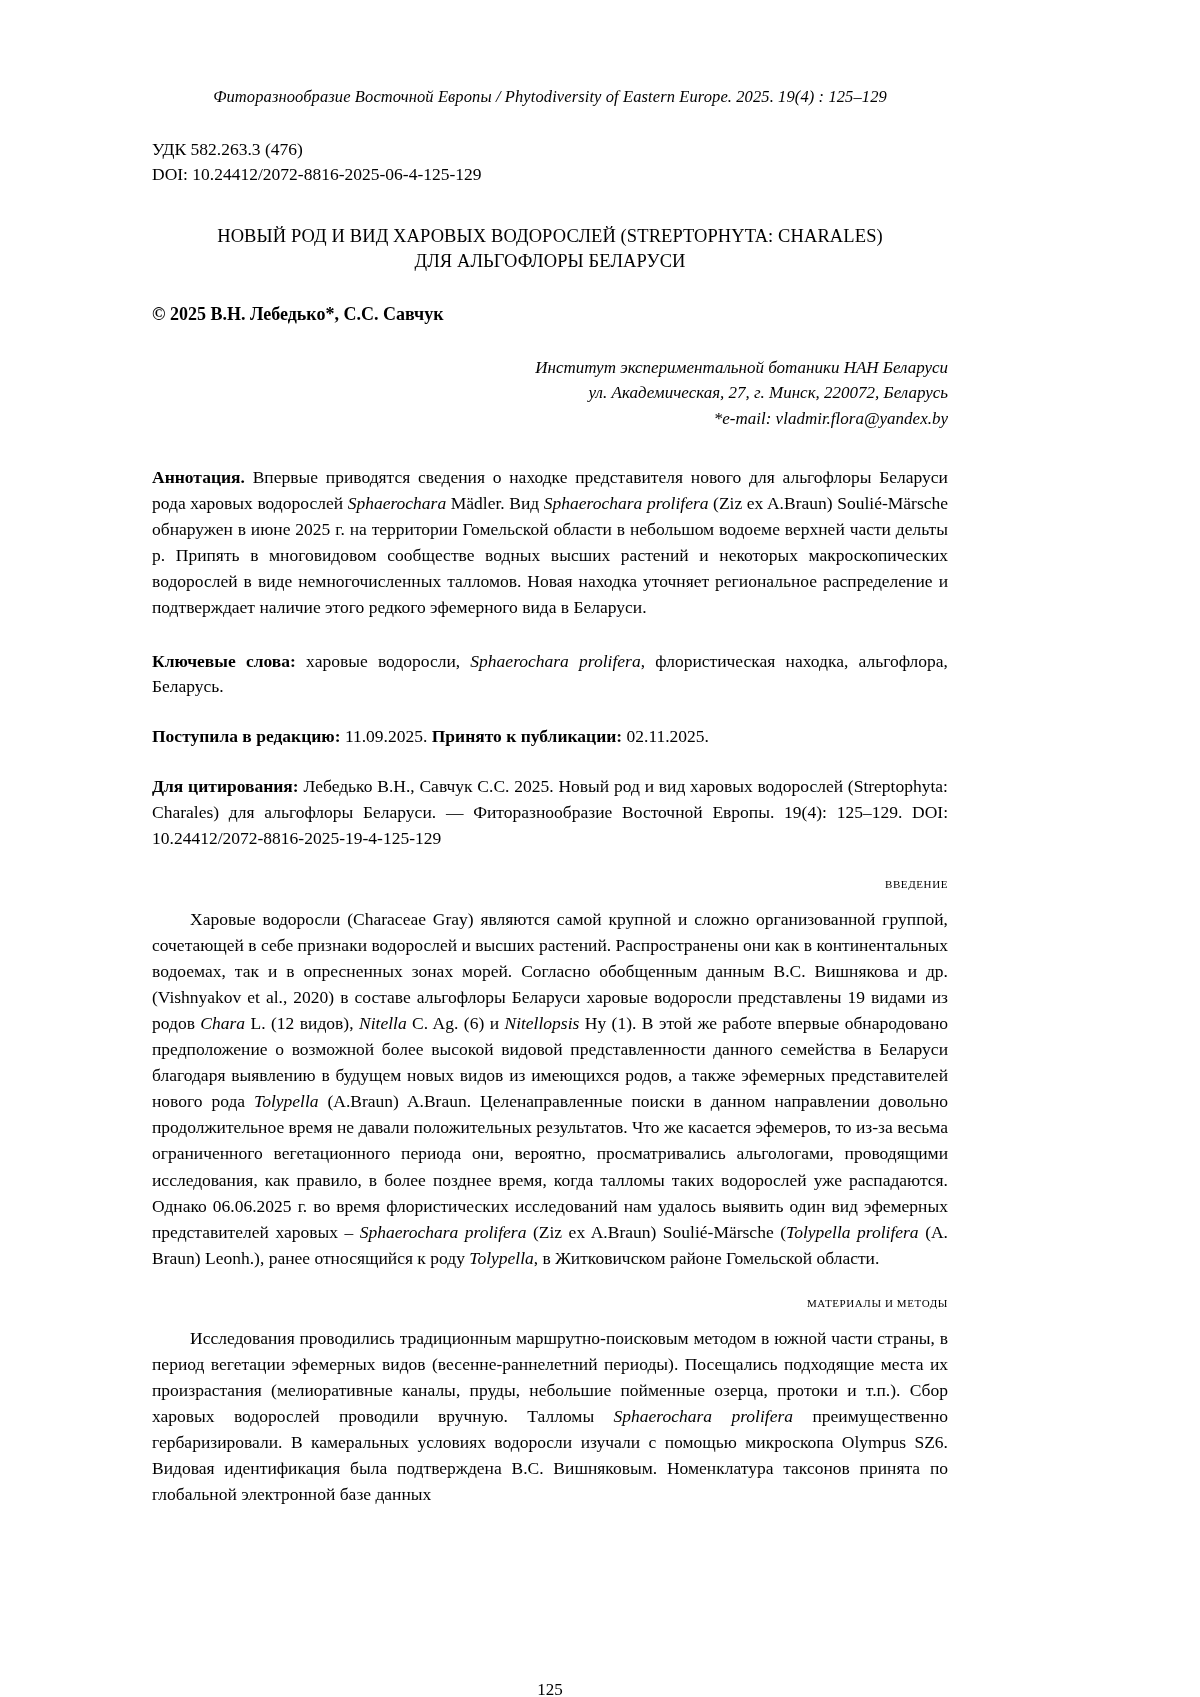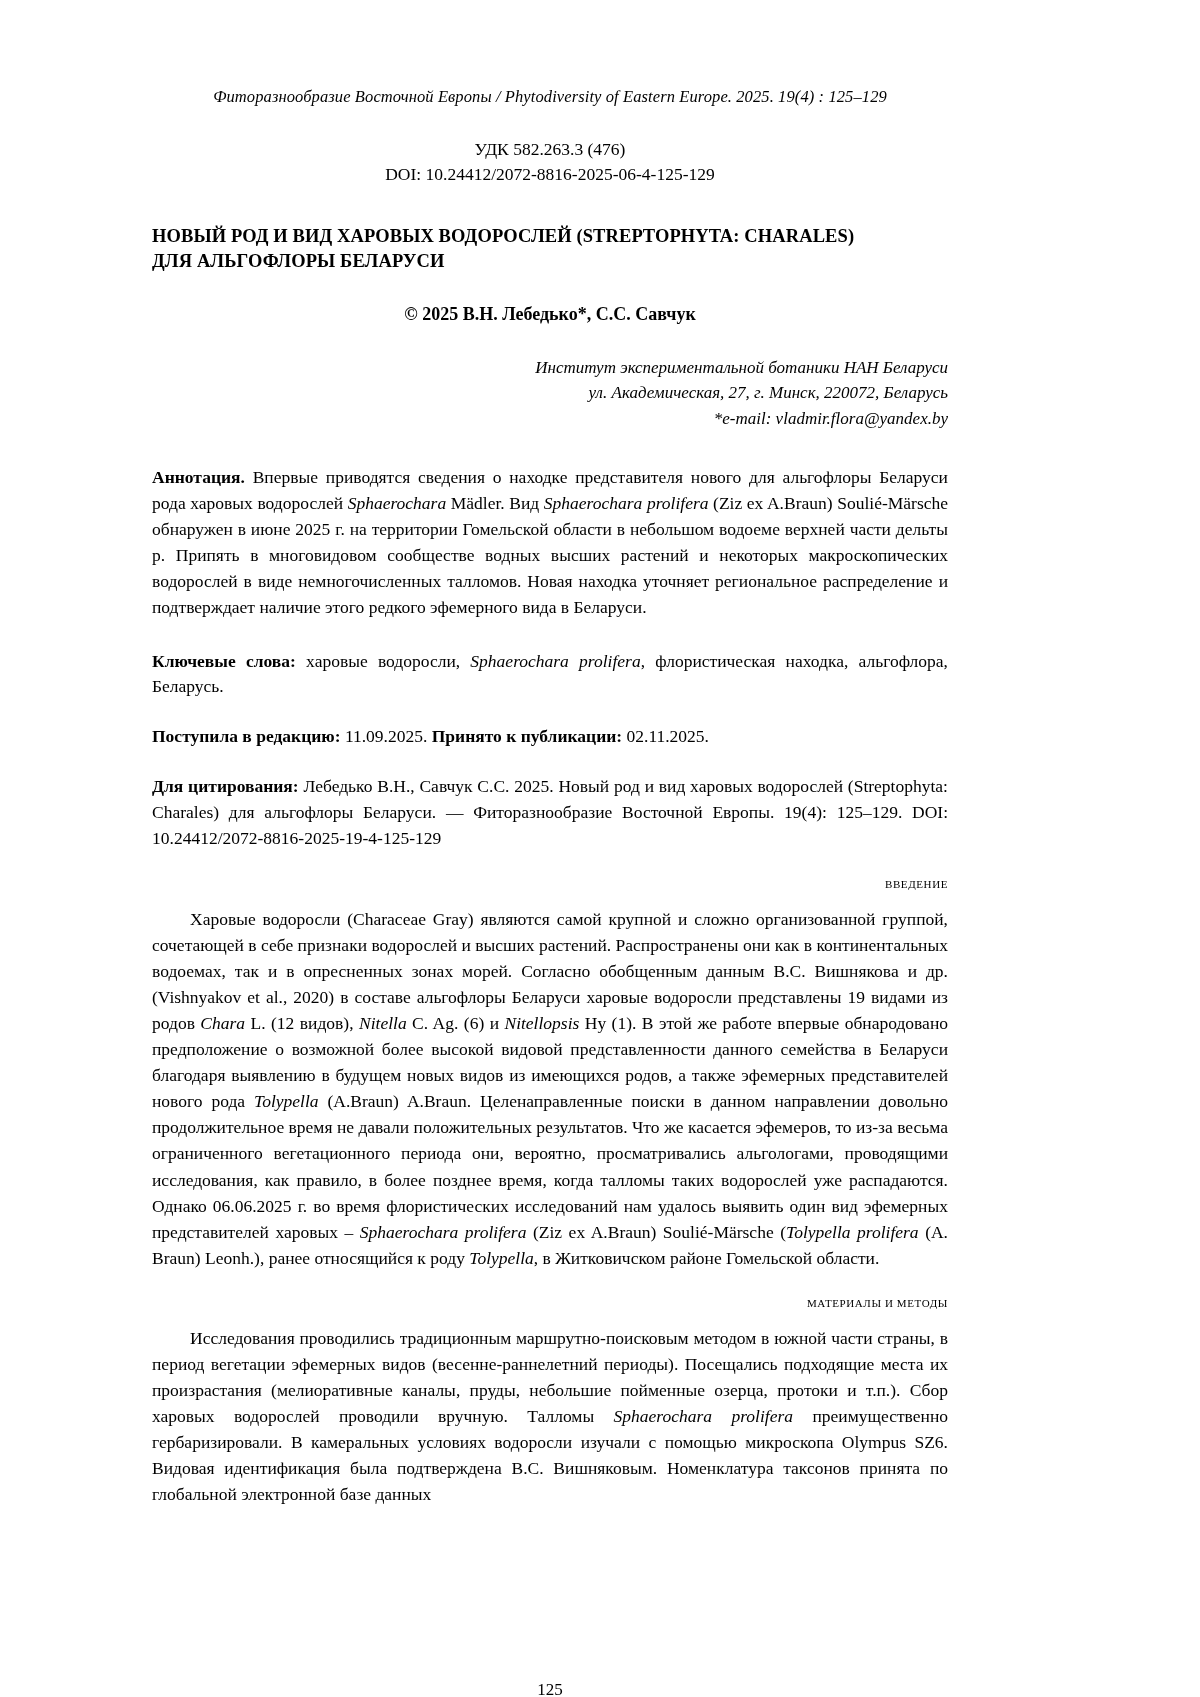--- a/index.html
+++ b/index.html
@@ -28,31 +28,31 @@
     letter-spacing: 0.1px;
     margin-bottom: 30px;
   }
   .udk-block {
     font-size: 17.5px;
     line-height: 1.45;
     margin-bottom: 36px;
   }
   .udk-block div {
     white-space: nowrap;
-    text-align: center;
   }
   .title {
+    text-align: center;
     font-size: 18.5px;
-    font-weight: bold;
+    font-weight: normal;
     line-height: 1.35;
     margin-bottom: 30px;
     letter-spacing: 0.1px;
   }
   .authors {
-    text-align: center;
+    text-align: left;
     font-size: 18px;
     font-weight: bold;
     margin-bottom: 30px;
   }
   .affiliation {
     text-align: right;
     font-style: italic;
     font-size: 17px;
     line-height: 1.5;
     margin-bottom: 34px;

